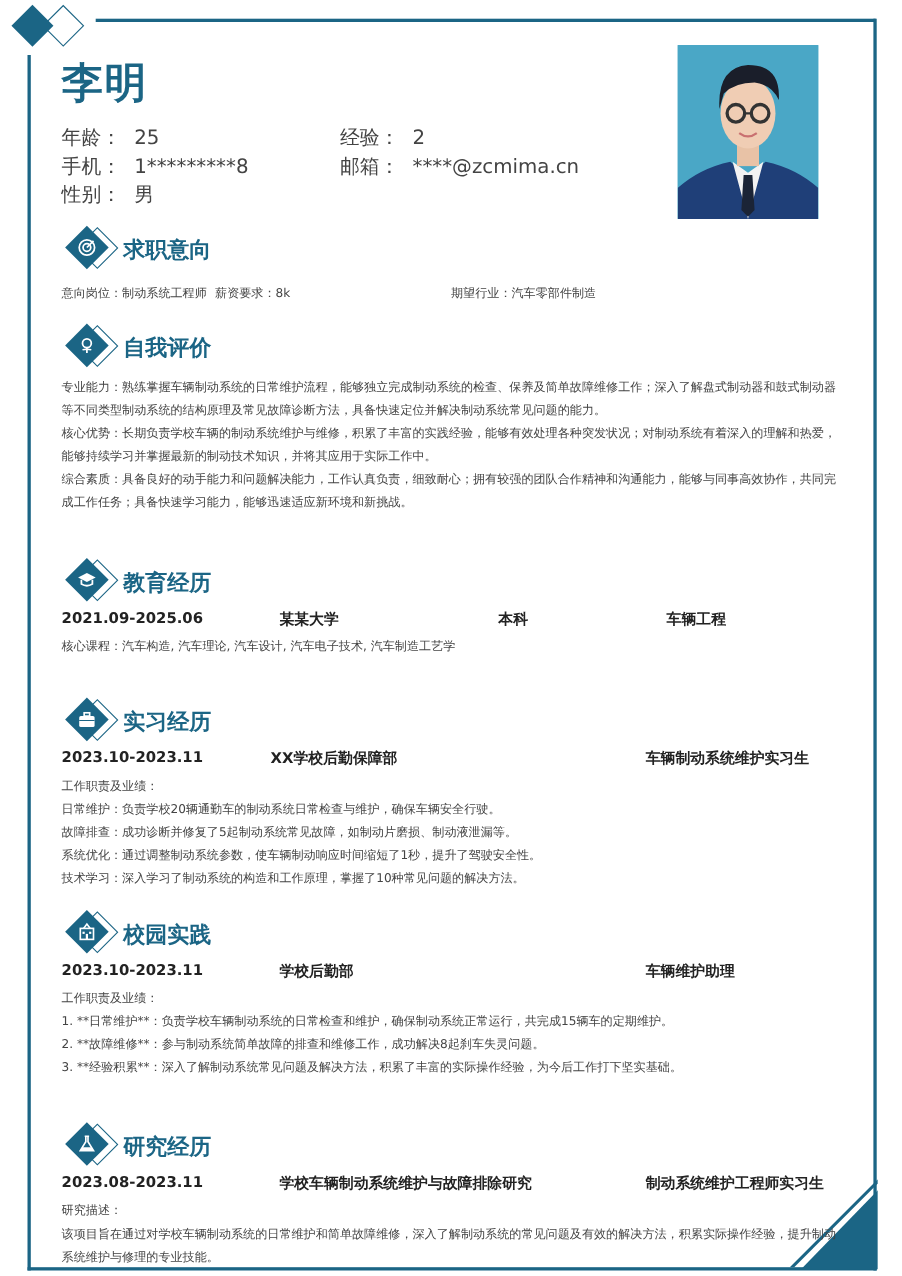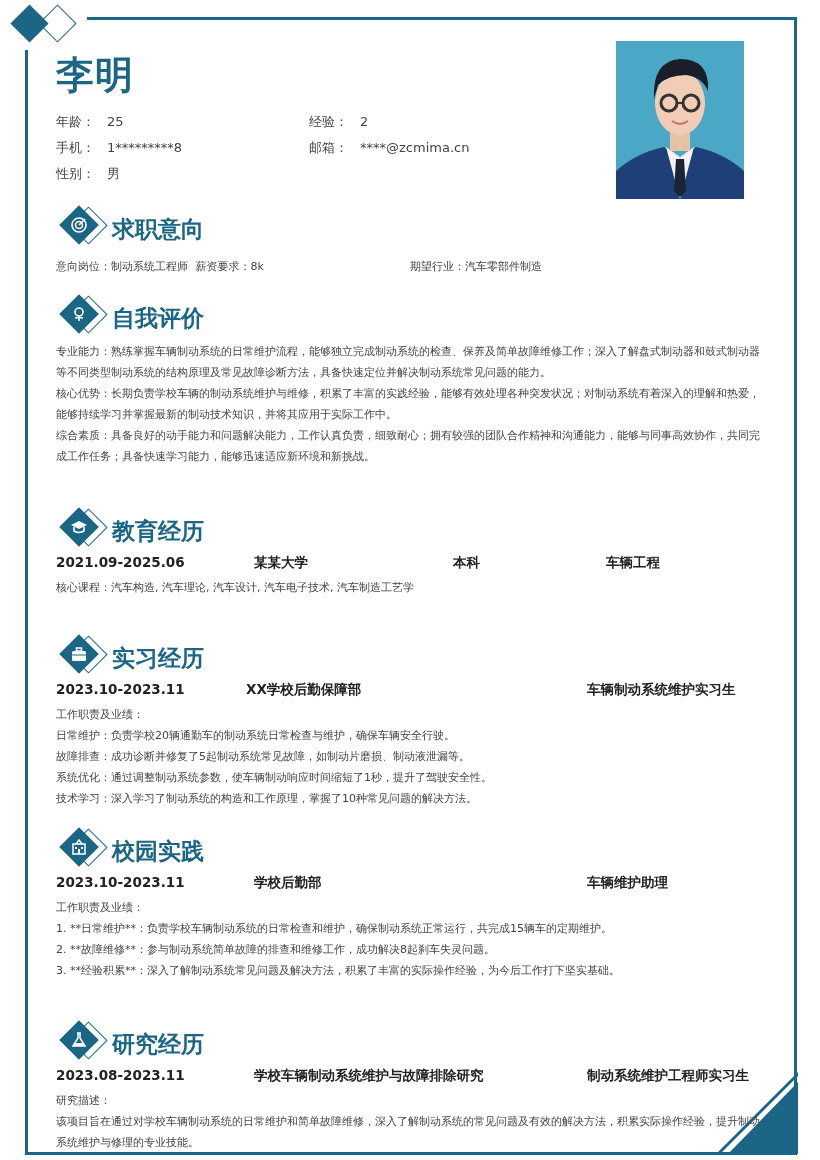--- a/index.html
+++ b/index.html
@@ -7,29 +7,29 @@
          font-family:"DejaVu Sans","Liberation Sans",sans-serif; color:#333; }
   .frame-top { position:absolute; left:87px; top:17px; width:709px; height:3px; background:#1b6585; }
   .frame-left { position:absolute; left:25px; top:50px; width:3px; height:1105px; background:#1b6585; }
   .frame-right { position:absolute; left:794px; top:17px; width:3px; height:1138px; background:#1b6585; }
   .frame-bottom { position:absolute; left:25px; top:1152px; width:772px; height:3px; background:#1b6585; }
   .dia-solid { position:absolute; left:16px; top:10px; width:27px; height:27px; background:#1b6585; transform:rotate(45deg); }
   .dia-outline { position:absolute; left:44px; top:10px; width:25px; height:25px; border:1px solid #1b6585; background:#fff; transform:rotate(45deg); }
   .corner { position:absolute; left:718px; top:1072px; width:80px; height:82px; }
 
   .name { position:absolute; left:56px; top:50px; font-size:38px; font-weight:bold; color:#1b6585; letter-spacing:1px; }
-  .info { position:absolute; font-size:13px; color:#444; }
+  .info { position:absolute; font-size:18px; color:#444; }
   .info .lbl { margin-right:12px; }
   .photo { position:absolute; left:616px; top:41px; width:128px; height:158px; background:#4aa7c6; overflow:hidden; }
 
   .sec { position:absolute; left:58px; height:40px; }
   .sec .d1 { position:absolute; left:7px; top:6px; width:28px; height:28px; background:#1b6585; transform:rotate(45deg); }
   .sec .d2 { position:absolute; left:17px; top:7px; width:25px; height:25px; border:1px solid #1b6585; transform:rotate(45deg); }
   .sec svg { position:absolute; left:12px; top:11px; width:18px; height:18px; }
-  .sec .title { position:absolute; left:54px; top:9px; font-size:23px; font-weight:bold; color:#1b6585; white-space:nowrap; }
+  .sec .title { position:absolute; left:54px; top:9px; font-size:20px; font-weight:bold; color:#1b6585; white-space:nowrap; }
 
   .txt { position:absolute; left:56px; font-size:11px; color:#444; line-height:21px; width:712px; }
   .row { position:absolute; left:56px; font-size:13.5px; font-weight:bold; color:#222; width:712px; height:21px; }
   .row span { position:absolute; top:0; white-space:nowrap; }
 </style>
 </head>
 <body>
 
 <div class="frame-top"></div>
 <div class="frame-left"></div>

